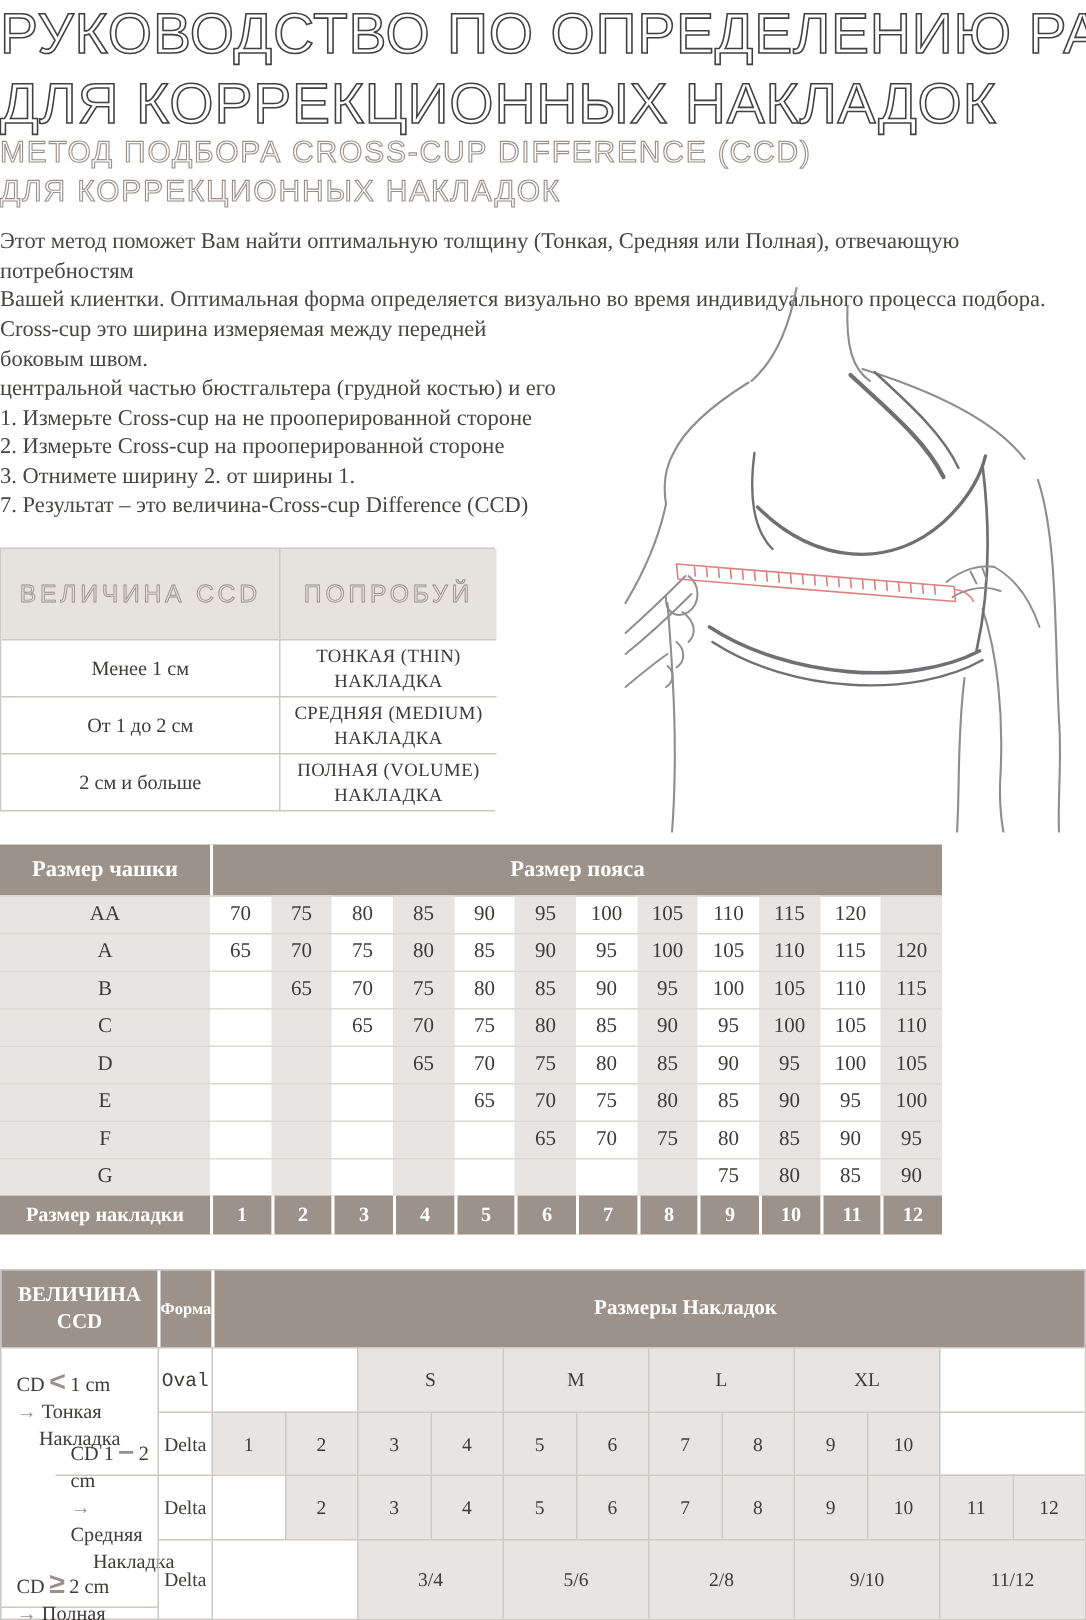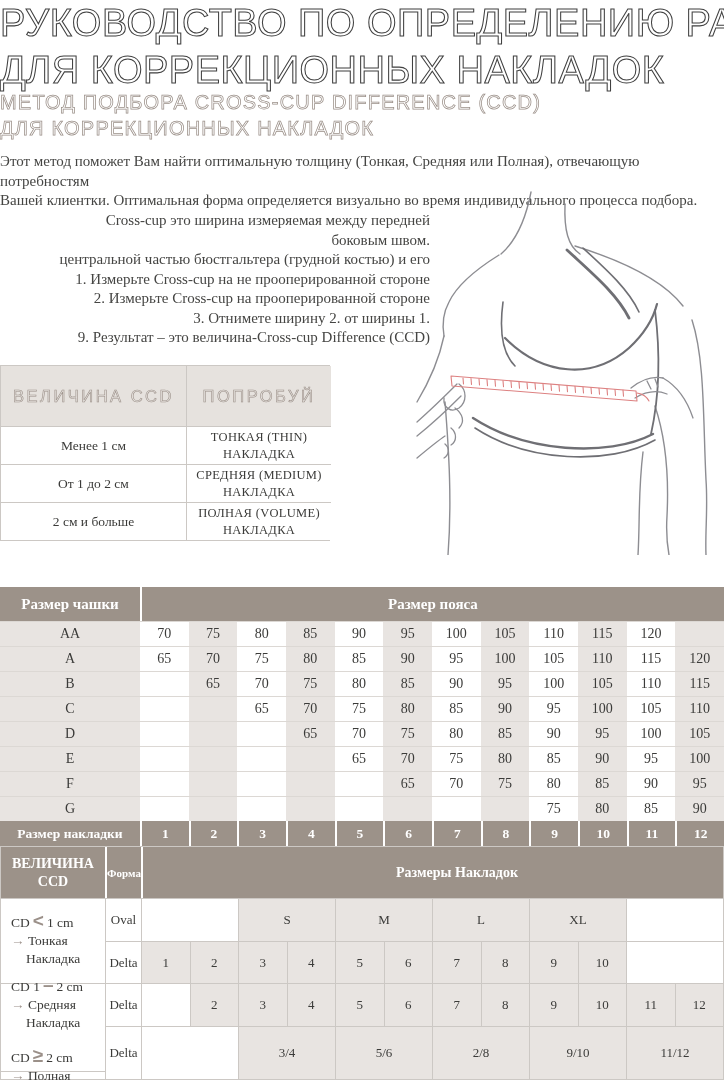--- a/index.html
+++ b/index.html
@@ -12,37 +12,37 @@
         font-family:"Liberation Serif",serif;color:var(--ink);}
   
   .title{position:absolute;left:0;top:4;font-family:"Liberation Sans",sans-serif;
          font-size:38px;line-height:47px;letter-spacing:.5px;white-space:nowrap;
          color:transparent;-webkit-text-stroke:1.05px #414141;}
   .subtitle{position:absolute;left:0;top:89px;font-family:"Liberation Sans",sans-serif;
          font-size:20px;line-height:26px;letter-spacing:1.2px;white-space:nowrap;
          color:transparent;-webkit-text-stroke:.75px var(--taupe-text);}
   .intro{position:absolute;left:0;top:152px;width:724px;font-size:15px;line-height:19.5px;color:var(--body);}
   .descblock{position:absolute;left:0;top:211px;width:430px;font-size:15px;line-height:19.5px;color:var(--body);}
-  .descblock div{white-space:nowrap;text-align:right;}
+  .descblock div{white-space:nowrap;}
   
   .illus{position:absolute;left:415px;top:190px;width:309px;height:365px;}
   
   .ccd{position:absolute;left:0;top:365px;width:330px;display:grid;
        grid-template-columns:185px 145px;grid-template-rows:60px 38px 38px 38px;
        border:1px solid var(--border);box-sizing:border-box;}
   .ccd>div{display:flex;flex-direction:column;align-items:center;justify-content:center;box-sizing:border-box;}
   .ccd .h{background:var(--hdr-bg);font-family:"Liberation Sans",sans-serif;font-size:16.5px;
           letter-spacing:2.5px;color:transparent;-webkit-text-stroke:.6px var(--taupe-text);}
   .ccd .c{background:#fff;border-top:1px solid var(--border);font-size:13.5px;}
   .ccd .c2{font-size:12.5px;line-height:17px;letter-spacing:.3px;}
   .ccd .colr{border-left:1px solid var(--border);text-align:right;}
   
-  .st{position:absolute;left:0;top:563px;width:724px;display:grid;
+  .st{position:absolute;left:0;top:563px;width:628px;display:grid;
       grid-template-columns:140px repeat(12,1fr);
-      grid-template-rows:34px repeat(8,25px) 26px;margin-top:24px;}
+      grid-template-rows:34px repeat(8,25px) 26px;}
   .st>div{display:flex;align-items:center;justify-content:center;box-sizing:border-box;}
   .st .hd{background:var(--taupe);color:#fff;font-weight:bold;font-size:15px;}
   .st .band{border-left:2px solid #fff;}
   .st .lbl{background:var(--beige);font-size:14px;border-top:1px solid var(--rowline);}
   .st .cell{font-size:14px;border-top:1px solid var(--rowline);}
   .st .even{background:var(--beige);}
   .st .ft{background:var(--taupe);color:#fff;font-weight:bold;font-size:13.5px;}
   .st .ftsep{border-left:2px solid #fff;}
   
   .pt{position:absolute;left:0;top:846px;width:724px;display:grid;
@@ -86,21 +86,21 @@
   <div class="descblock">
     <div id="desc">
         <div class="">Cross-cup это ширина измеряемая между передней</div>
         <div class="">боковым швом.</div>
         <div class="">центральной частью бюстгальтера (грудной костью) и его</div>
       </div>
     <div id="steps">
         <div class="step">1. Измерьте Cross-cup на не прооперированной стороне</div>
         <div class="step">2. Измерьте Cross-cup на прооперированной стороне</div>
         <div class="step">3. Отнимете ширину 2. от ширины 1.</div>
-        <div class="step">9. Результат – это величина-Cross-cup Difference (CCD)</div>
+        <div class="step">7. Результат – это величина-Cross-cup Difference (CCD)</div>
       </div>
   </div>
 
   <div class="illus">
     <svg width="309" height="365" viewBox="0 0 309 365" xmlns="http://www.w3.org/2000/svg">
       <g fill="none" stroke="#8d8d92" stroke-width="1.4" stroke-linecap="round">
         <path d="M116,2 C111,28 102,50 86,64"></path>
         <path d="M150,14 C149,40 153,56 165,64"></path>
         <path d="M160,56 C205,70 248,90 268,116"></path>
         <path d="M277,130 C290,170 288,230 291,290 C293,318 290,342 291,365"></path>
@@ -284,40 +284,40 @@
 
   <div class="pt" id="padTable">
       <div class="hd">ВЕЛИЧИНА CCD</div>
       <div class="hd hdsm hsep">Форма</div>
       <div class="hd hsep" style="grid-column: 3 / span 12; padding-left: 48px;">Размеры Накладок</div>
       <div class="glabel" style="grid-area: 2 / 1 / span 2;">
         <div class=""><div class="" style="display: inline;">CD</div><div class="sym" style="display: inline;">&lt;</div><div class="" style="display: inline;">1 cm</div></div>
         <div class="arrow" style="color: var(--ink);"><span class="arrow">→</span> Тонкая</div>
         <div class="ind" style="color: var(--ink);">Накладка</div>
       </div>
-      <div class="form" style="grid-area: 2 / 2;">Oval</div>
+      <div class="form" style="grid-area: 2 / 2; font-family: Liberation Mono, monospace;">Oval</div>
       <div class="dc" style="grid-area: 2 / 3 / auto / span 2;"></div>
       <div class="dc bg" style="grid-area: 2 / 5 / auto / span 2;">S</div>
       <div class="dc bg" style="grid-area: 2 / 7 / auto / span 2;">M</div>
       <div class="dc bg" style="grid-area: 2 / 9 / auto / span 2;">L</div>
       <div class="dc bg" style="grid-area: 2 / 11 / auto / span 2;">XL</div>
       <div class="dc" style="grid-area: 2 / 13 / auto / span 2;"></div>
       <div class="form" style="grid-area: 3 / 2;">Delta</div>
       <div class="dc bg" style="grid-area: 3 / 3 / auto / span 1;">1</div>
       <div class="dc bg" style="grid-area: 3 / 4 / auto / span 1;">2</div>
       <div class="dc bg" style="grid-area: 3 / 5 / auto / span 1;">3</div>
       <div class="dc bg" style="grid-area: 3 / 6 / auto / span 1;">4</div>
       <div class="dc bg" style="grid-area: 3 / 7 / auto / span 1;">5</div>
       <div class="dc bg" style="grid-area: 3 / 8 / auto / span 1;">6</div>
       <div class="dc bg" style="grid-area: 3 / 9 / auto / span 1;">7</div>
       <div class="dc bg" style="grid-area: 3 / 10 / auto / span 1;">8</div>
       <div class="dc bg" style="grid-area: 3 / 11 / auto / span 1;">9</div>
       <div class="dc bg" style="grid-area: 3 / 12 / auto / span 1;">10</div>
       <div class="dc" style="grid-area: 3 / 13 / auto / span 2;"></div>
-      <div class="glabel" style="grid-area: 4 / 1 / span 1;">
+      <div class="glabel" style="grid-area: 4 / 1 / span 1; margin-left: 36px;">
         <div class=""><div class="" style="display: inline;">CD 1</div><div class="sym" style="display: inline;">–</div><div class="" style="display: inline;">2 cm</div></div>
         <div class="arrow" style="color: var(--ink);"><span class="arrow">→</span> Средняя</div>
         <div class="ind" style="color: var(--ink);">Накладка</div>
       </div>
       <div class="form" style="grid-area: 4 / 2;">Delta</div>
       <div class="dc" style="grid-area: 4 / 3 / auto / span 1;"></div>
       <div class="dc bg" style="grid-area: 4 / 4 / auto / span 1;">2</div>
       <div class="dc bg" style="grid-area: 4 / 5 / auto / span 1;">3</div>
       <div class="dc bg" style="grid-area: 4 / 6 / auto / span 1;">4</div>
       <div class="dc bg" style="grid-area: 4 / 7 / auto / span 1;">5</div>

